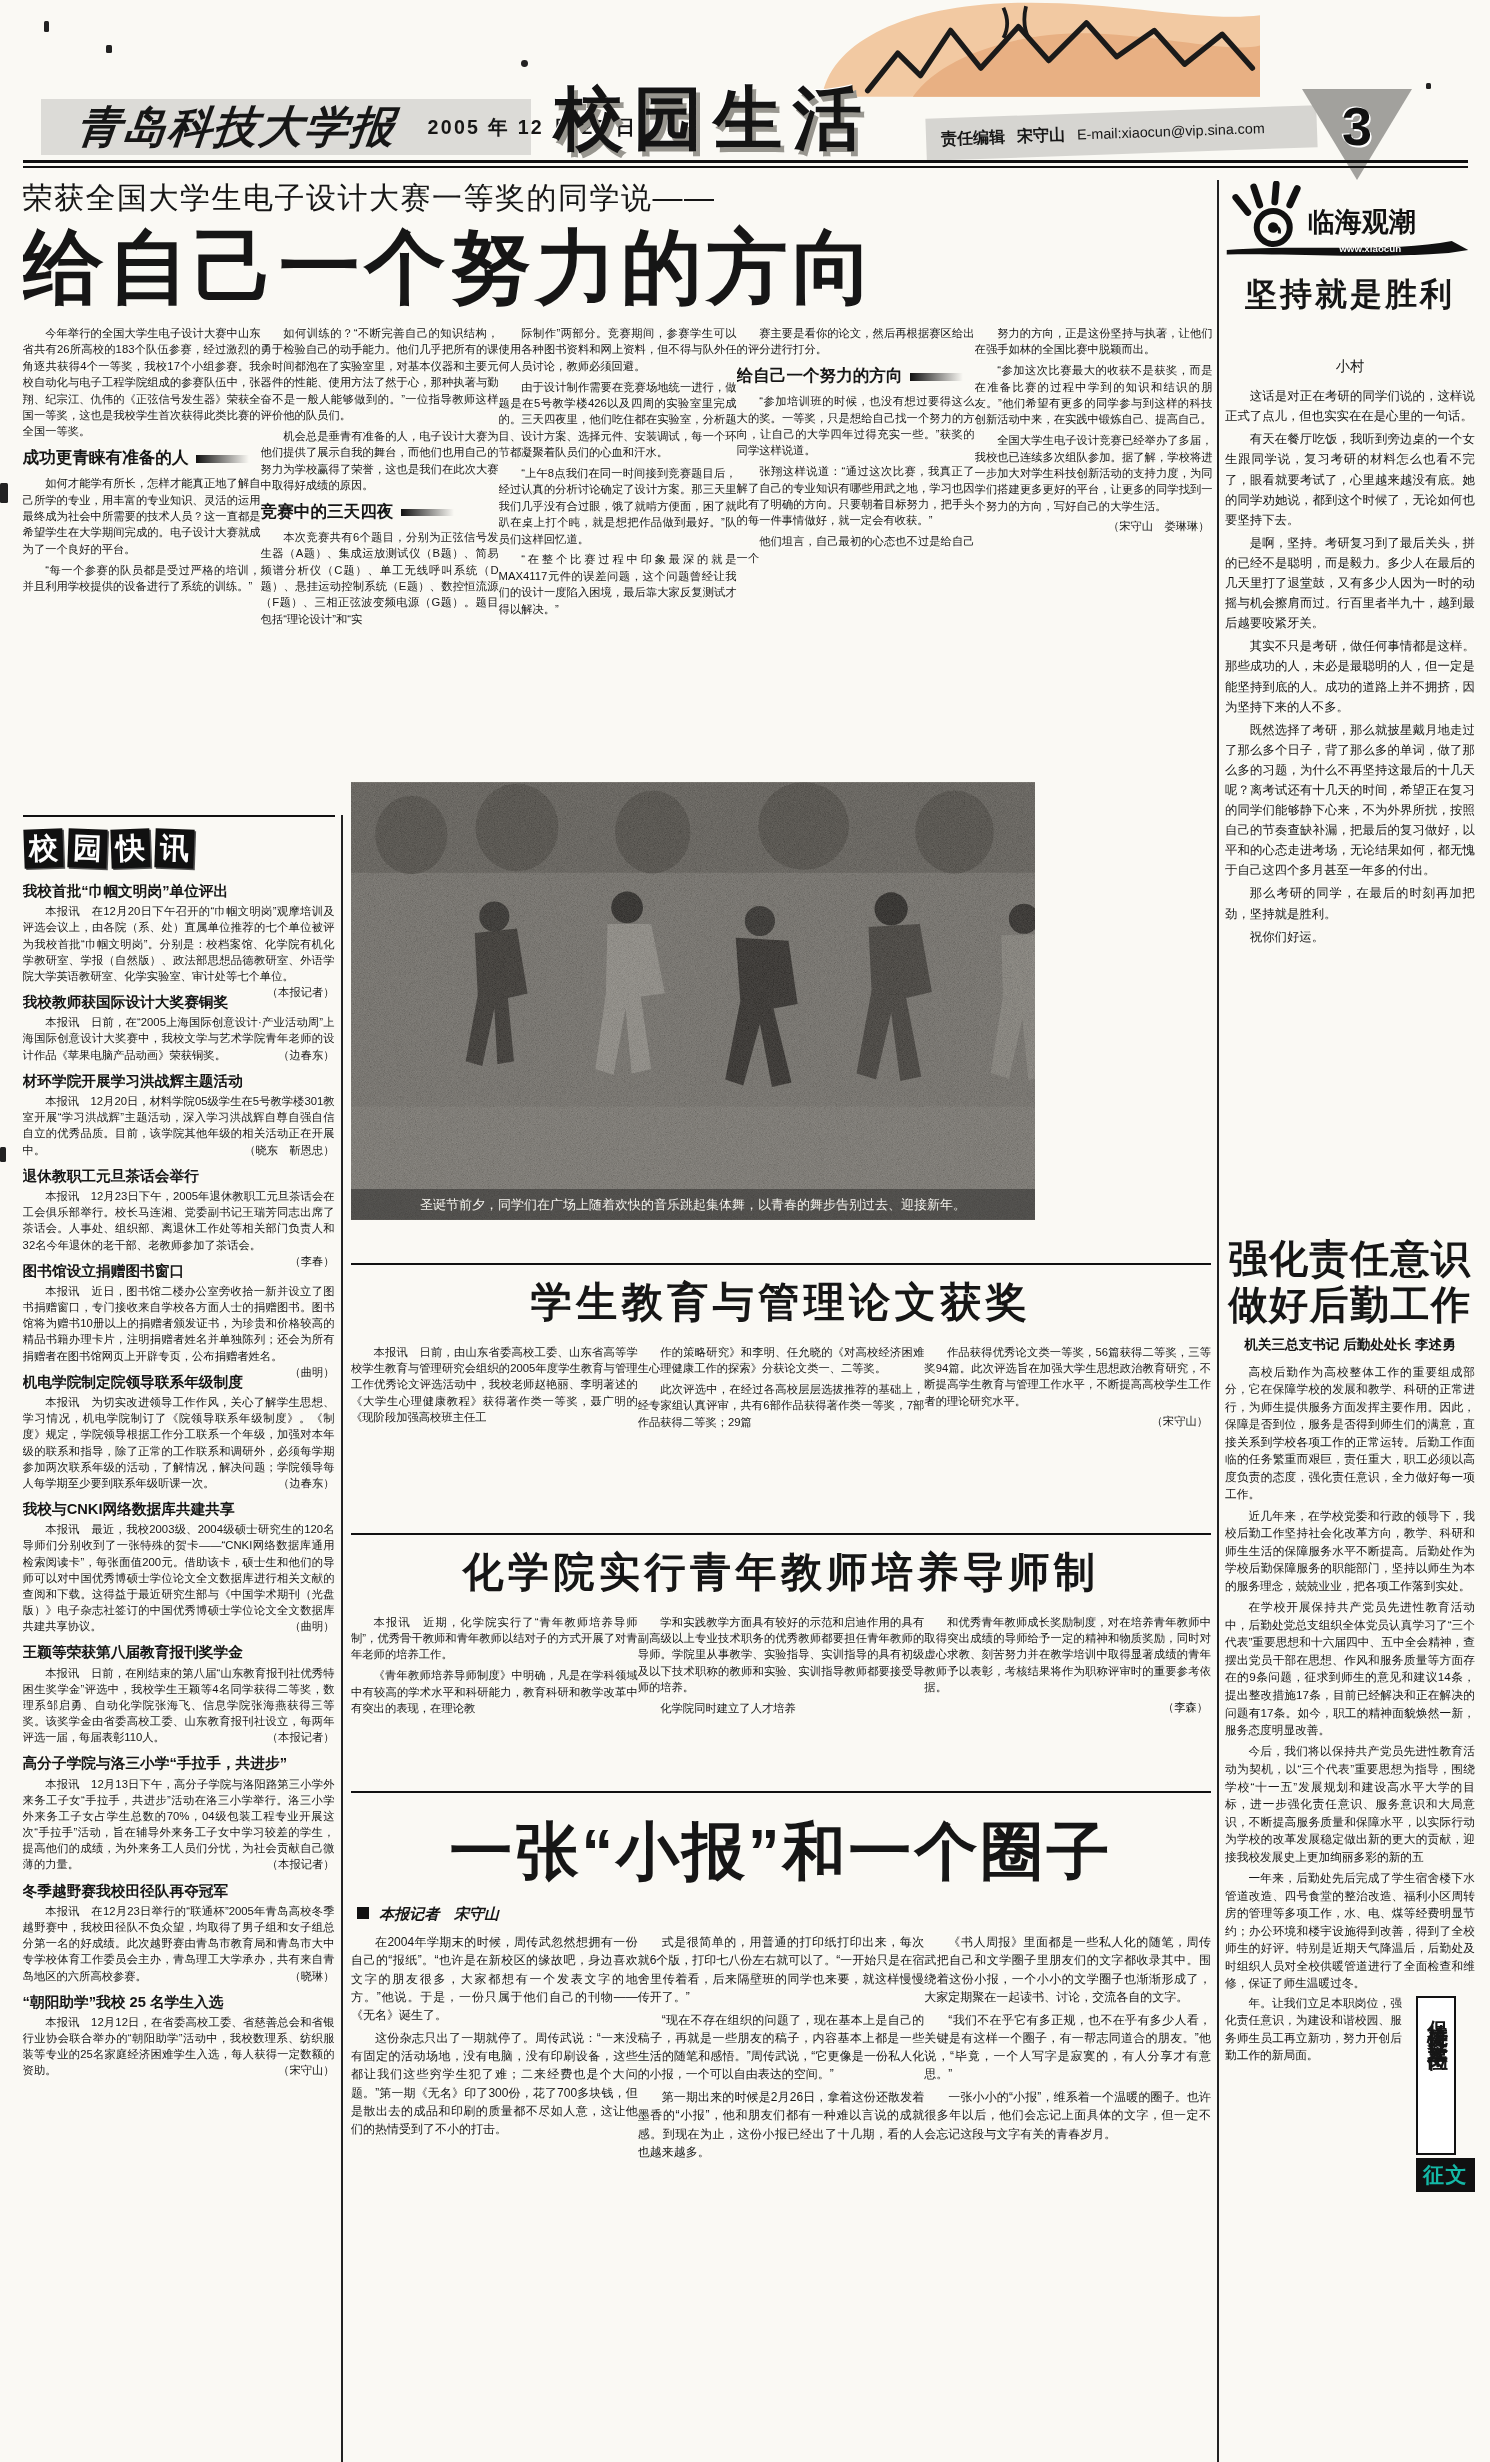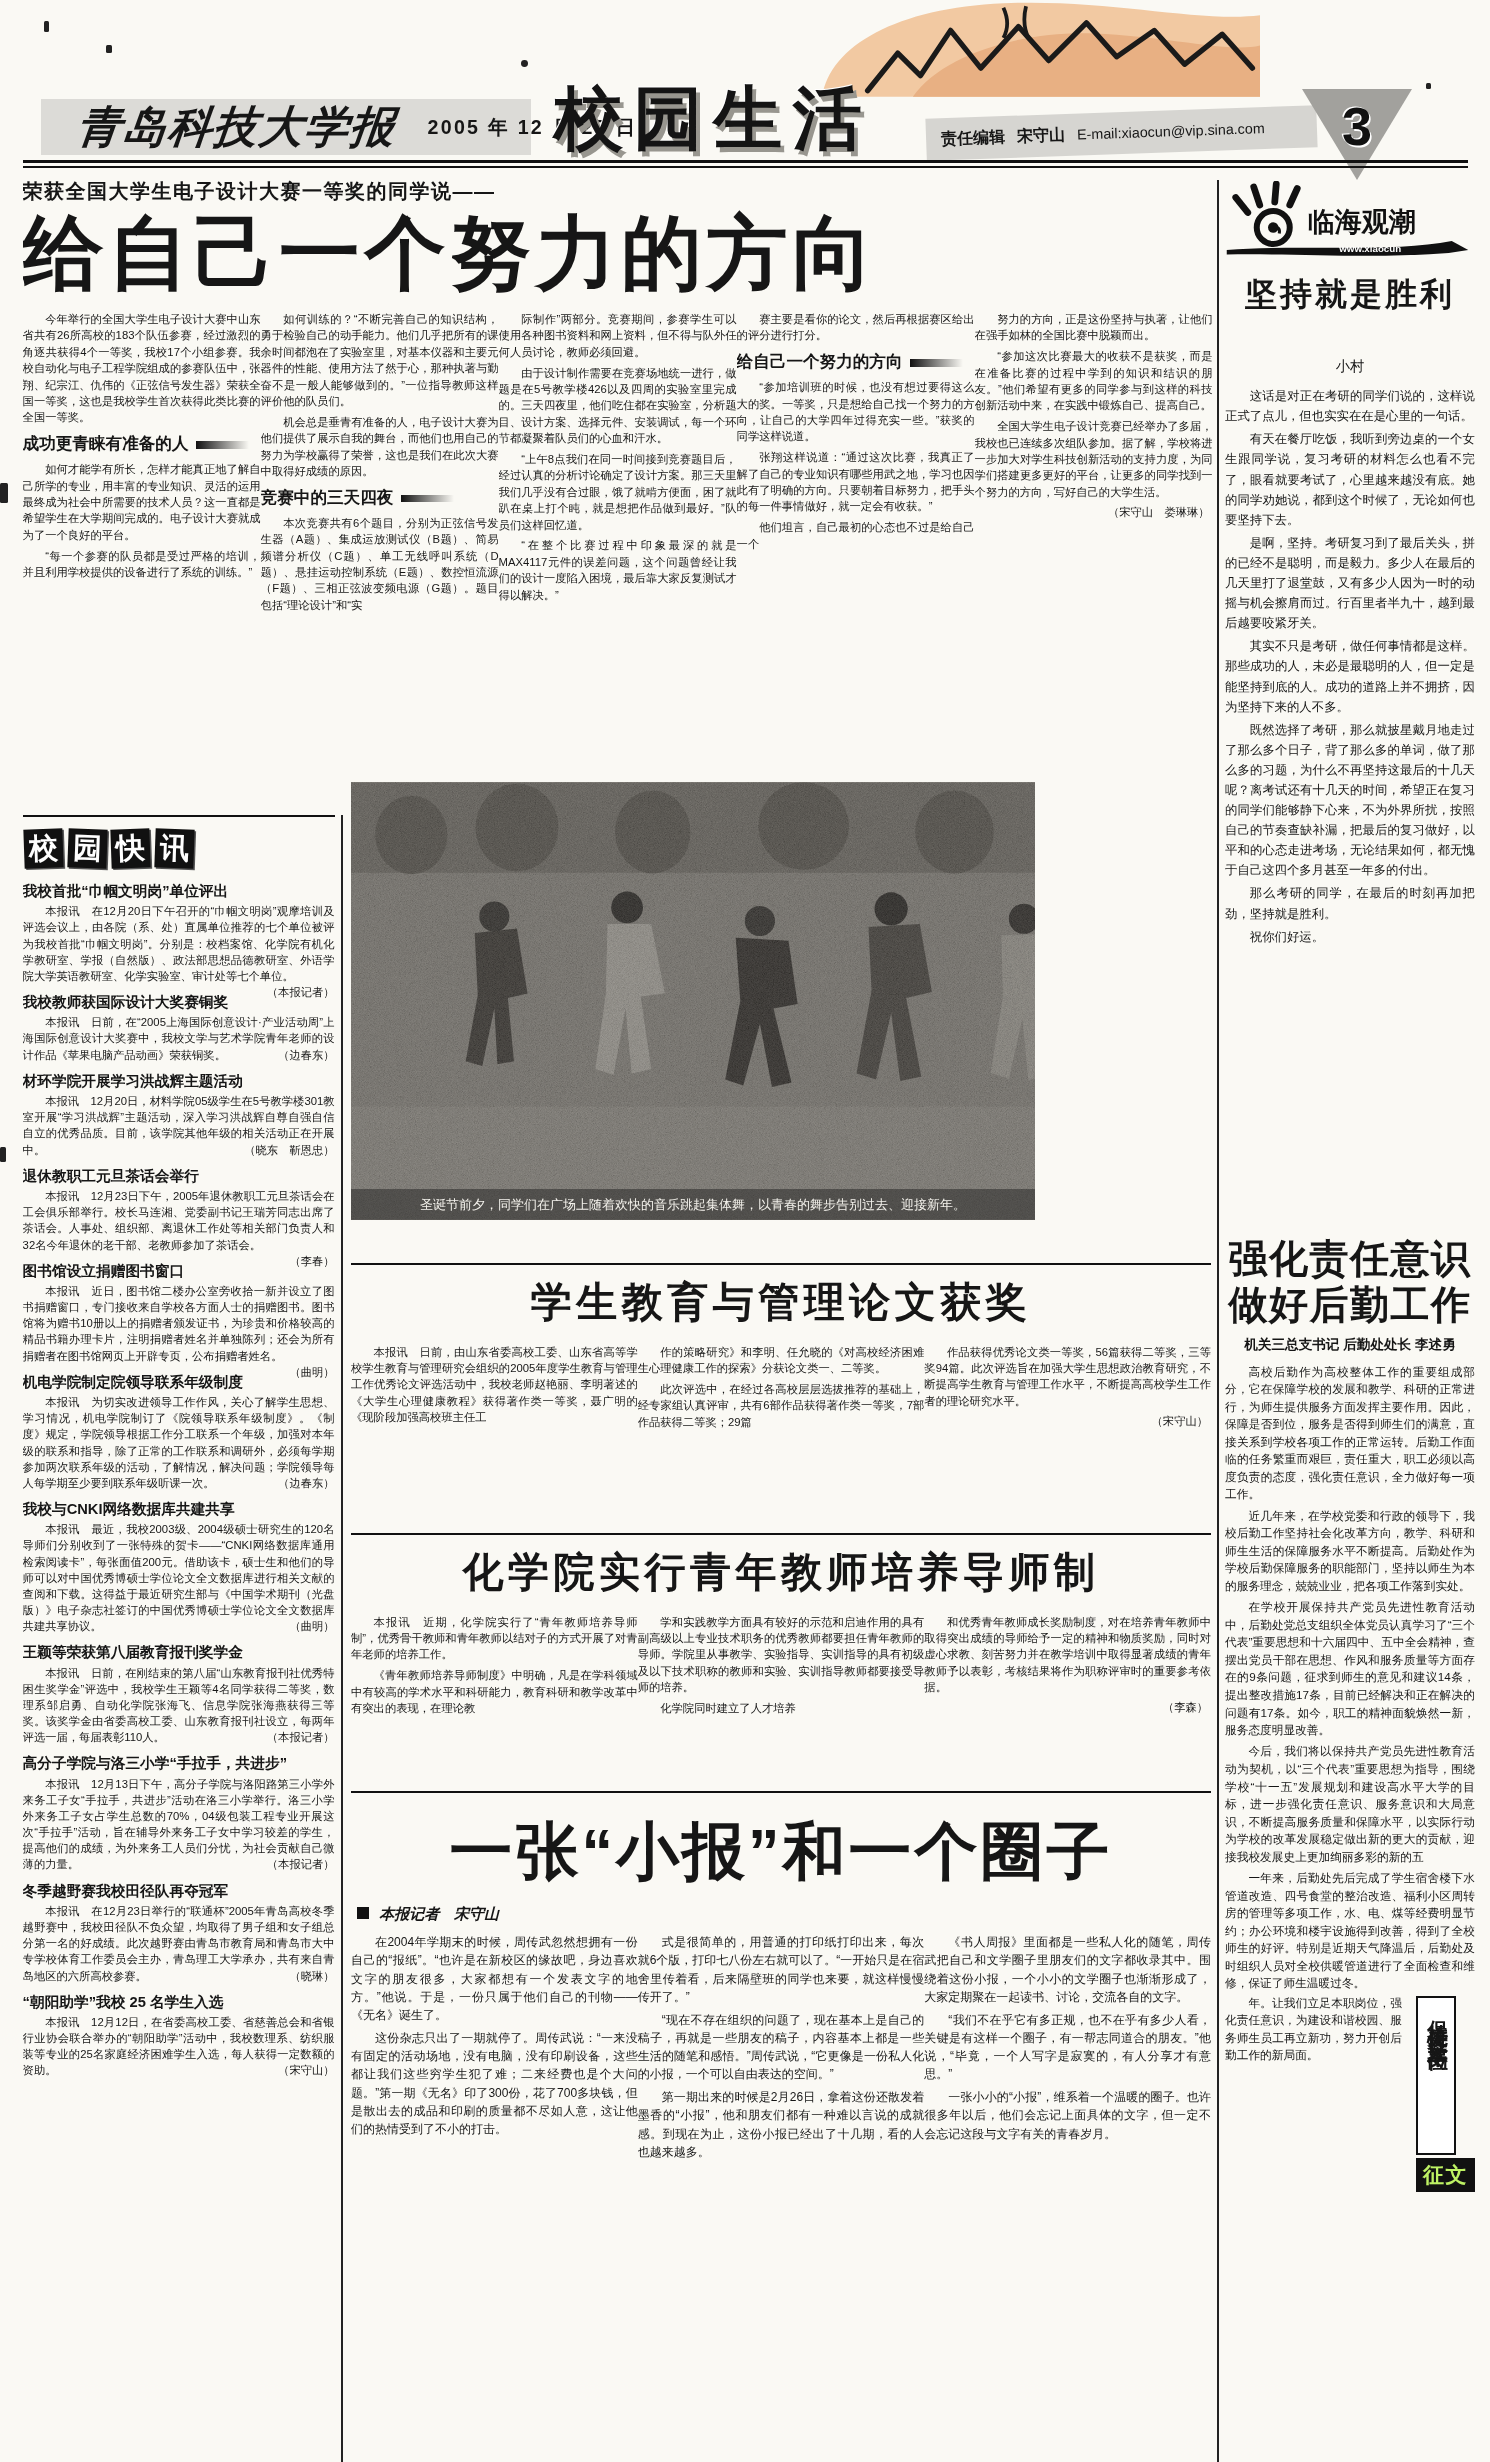--- a/index.html
+++ b/index.html
@@ -33,21 +33,21 @@
   .subhead{font-size:16.6px;font-weight:900;margin:7.5px 0 6px 0;}
   .subhead::after{content:"";display:inline-block;width:53px;height:7.5px;margin-left:7.5px;
     background:linear-gradient(to right,#111,rgba(0,0,0,0));vertical-align:middle;}
   .art-byline{text-align:right;font-size:11.3px;margin:4.5px 3px 0 0;}
   .cols{display:flex;}
   .cols .col{flex:1;overflow:hidden;}
   .hr{position:absolute;background:#111;height:2.3px;}
   .vr{position:absolute;background:#222;width:1.5px;}
   
   .main-article{position:absolute;left:22.6px;top:178px;width:1190px;height:632px;overflow:hidden;}
-  .kicker{font-size:20px;font-weight:bold;letter-spacing:1.5px;}
+  .kicker{font-size:30px;font-weight:normal;letter-spacing:1.5px;}
   .headline-xl{font-size:81px;line-height:1.05;font-weight:900;letter-spacing:4.5px;margin-top:6px;white-space:nowrap;}
   .main-cols{margin-top:15px;height:453px;overflow:hidden;}
   
   .tide{position:absolute;left:1225px;top:181px;width:250px;height:1049px;overflow:hidden;}
   .tide-logo{display:block;margin:0 auto;}
   .tide-title{font-size:32px;font-weight:900;text-align:center;letter-spacing:3px;margin:10.6px 0 4.5px 0;}
   .tide-author{text-align:center;font-size:14.3px;margin-bottom:10.6px;font-family:"Liberation Serif",serif;margin-top:40px;}
   .tide-p{font-family:"Liberation Serif","DejaVu Serif",serif;font-size:12.4px;line-height:1.62;
     text-align:justify;margin:0 0 3px 0;text-indent:2em;}
   
@@ -79,21 +79,21 @@
   .logistics{position:absolute;left:1225px;top:1236px;width:250px;height:1233px;overflow:hidden;}
   .log-headline{font-size:39px;font-weight:900;text-align:center;line-height:1.18;letter-spacing:1.5px;}
   .log-byline{font-size:13.6px;font-weight:bold;text-align:center;margin:7.5px 0 9px 0;}
   .log-p{font-size:11.7px;line-height:1.5;text-align:justify;margin:0 0 3.8px 0;text-indent:2em;}
   .log-bottom{display:flex;gap:14px;margin-top:3px;font-family:Liberation Mono, monospace;}
   .log-narrow{flex:1;}
   .essay-box{width:59px;}
   .essay-vert{border:2.3px solid #111;background:#fff;height:143px;padding:6px 3.8px;
     writing-mode:vertical-rl;display:flex;gap:4.5px;}
   .essay-vert span{font-size:20.4px;font-weight:900;letter-spacing:3px;}
-  .essay-tag{margin-top:3px;background:#111;color:#bef264;text-align:center;font-size:21px;font-weight:900;
+  .essay-tag{margin-top:3px;background:#111;color:#14b8a6;text-align:center;font-size:21px;font-weight:900;
     padding:3px 0;letter-spacing:1.5px;}
 </style>
 </head>
 <body>
 
 <div class="page">
 
   <svg class="decor" viewBox="0 0 640 128">
     <path d="M60 128 C70 60 160 10 300 4 C440 -2 560 30 640 20 L640 128 Z" fill="#f2c9a2"></path>
     <path d="M180 128 C220 70 330 40 420 44 C520 48 600 70 640 60 L640 128 Z" fill="#e8b083"></path>

